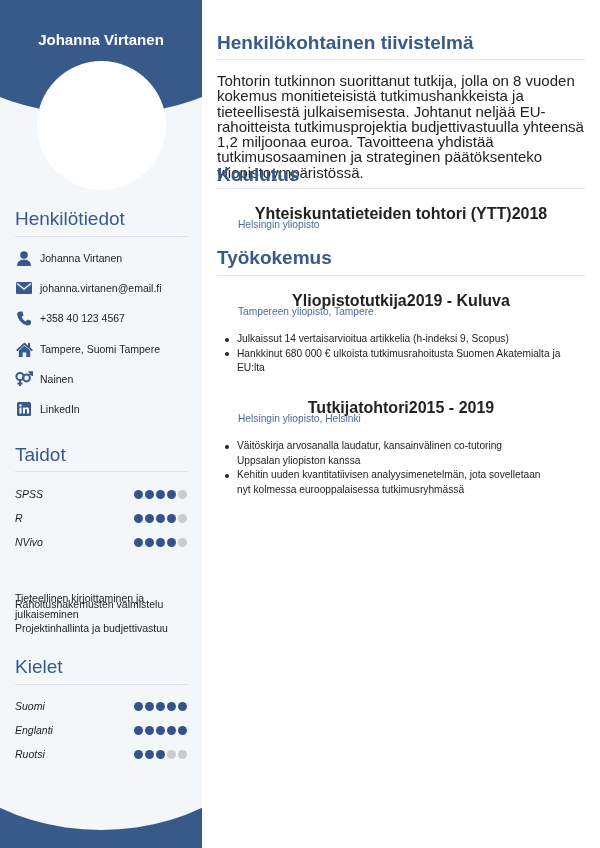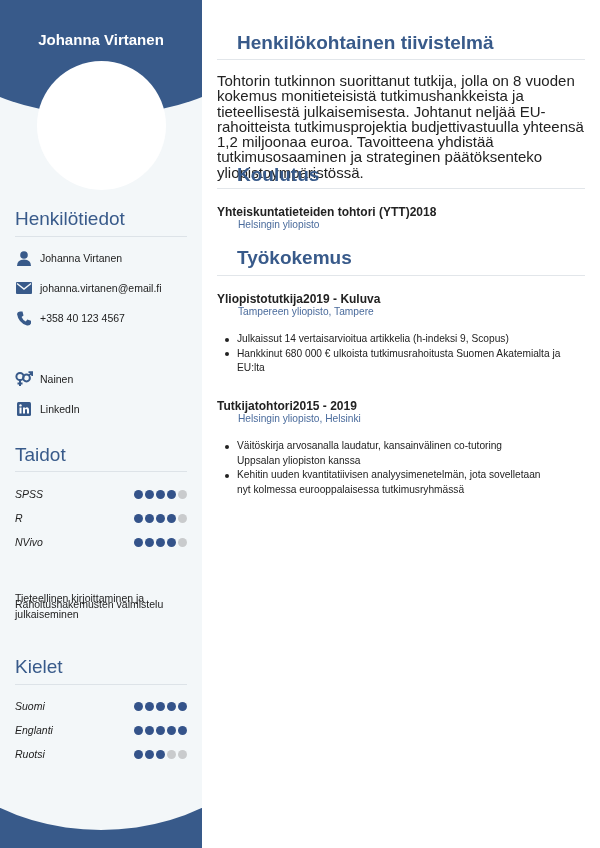--- a/index.html
+++ b/index.html
@@ -47,24 +47,24 @@
     display: flex; justify-content: space-between; align-items: center; font-style: italic;
   }
   .skill-text {
     position: absolute; left: 15px; width: 172px; font-size: 10.5px; color: #222; line-height: 15.5px;
   }
   .dots { display: flex; gap: 1px; }
   .dot { width: 9px; height: 9px; border-radius: 50%; background: #c9cbcd; margin-left: 1px; }
   .dot.on { background: #34538a; }
 
   .main { position: absolute; left: 217px; top: 0; width: 368px; }
-  .m-title { position: absolute; left: 0; color: #385a8a; font-size: 19px; white-space: nowrap; margin-left: 20px; }
+  .m-title { position: absolute; left: 0; color: #385a8a; font-size: 19px; white-space: nowrap; }
   .m-rule { position: absolute; left: 0; width: 368px; height: 1px; background: #e2e6ea; }
   .summary { position: absolute; left: 0; top: 73px; width: 368px; font-size: 15px; line-height: 15.3px; color: #222; }
-  .entry-head { position: absolute; left: 0; width: 368px; display: flex; justify-content: flex-start; font-size: 12px; font-weight: bold; color: #222; }
+  .entry-head { position: absolute; left: 0; width: 368px; display: flex; justify-content: center; font-size: 16px; font-weight: bold; color: #222; }
   .entry-sub { position: absolute; left: 0; font-size: 10.2px; color: #4a6b9c; margin-left: 21px; }
   .bullets { position: absolute; left: 0; width: 368px; font-size: 10.2px; line-height: 14.5px; color: #222; list-style: none; }
   .bullets li { position: relative; padding-left: 20px; margin-bottom: 0; }
   .bullets li::before { content: ""; position: absolute; left: 8px; top: 5.5px; width: 4px; height: 4px; border-radius: 50%; background: #222; }
 </style>
 </head>
 <body>
 
 <aside class="sidebar">
   <div class="sb-header-bg"></div>
@@ -96,20 +96,30 @@
     <span>johanna.virtanen@email.fi</span>
   </div>
   <div class="contact-row" style="top:309px">
     <span class="ic">
       <svg width="14" height="15" viewBox="0 0 14 15">
           <path d="M3 0.5 L5.5 0.5 L6.5 4.5 L4.6 6 Q5.8 9 8.8 10.5 L10.3 8.6 L14 9.7 L14 12.5 Q13 15 10 14.5 Q1.5 12 0 3 Q0.3 0.8 3 0.5Z" fill="#385a8a"></path>
         </svg>
     </span>
     <span>+358 40 123 4567</span>
   </div>
+  <div class="contact-row" style="top:340px">
+    <span class="ic">
+      <svg width="17" height="15" viewBox="0 0 17 15">
+          <path d="M8.5 0.5 L0 8 L1.3 9.3 L8.5 3 L15.7 9.3 L17 8Z" fill="#385a8a"></path>
+          <path d="M2.8 8.6 L8.5 3.8 L14.2 8.6 L14.2 15 L10.3 15 L10.3 10.5 L6.7 10.5 L6.7 15 L2.8 15Z" fill="#385a8a"></path>
+          <rect x="12" y="1" width="2" height="4" fill="#385a8a"></rect>
+        </svg>
+    </span>
+    <span>Tampere, Suomi Tampere</span>
+  </div>
   <div class="contact-row" style="top:370px">
     <span class="ic">
       <svg width="18" height="16" viewBox="0 0 18 16">
           <circle cx="5" cy="5.5" r="3.6" stroke="#385a8a" stroke-width="2" fill="none"></circle>
           <path d="M5 9 V15 M2.5 12.5 H7.5" stroke="#385a8a" stroke-width="2"></path>
           <circle cx="11.5" cy="7" r="3.4" stroke="#385a8a" stroke-width="2" fill="none"></circle>
           <path d="M13.8 4.6 L17 1.4 M13.5 1.2 H17.2 V5" stroke="#385a8a" stroke-width="1.8" fill="none"></path>
         </svg>
     </span>
     <span>Nainen</span>
@@ -154,20 +164,21 @@
     <span class="dots">
       <span class="dot on"></span>
         <span class="dot on"></span>
         <span class="dot on"></span>
         <span class="dot on"></span>
         <span class="dot"></span>
     </span>
   </div>
   <div class="skill-text" style="top:591px; width:150px">Tieteellinen kirjoittaminen ja julkaiseminen</div>
   <div class="skill-text" style="top:597px">Rahoitushakemusten valmistelu</div>
+  <div class="skill-text" style="top:621px">Projektinhallinta ja budjettivastuu</div>
 
   <h2 class="sb-title" style="top:656px">Kielet</h2>
   <div class="sb-rule" style="top:684px"></div>
 
   <div class="skill-row" style="top:700px">
     <span>Suomi</span>
     <span class="dots">
       <span class="dot on"></span>
         <span class="dot on"></span>
         <span class="dot on"></span>

